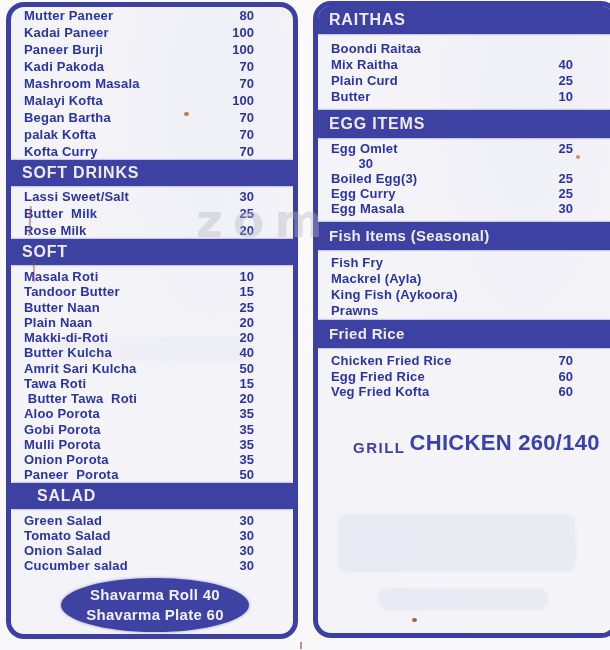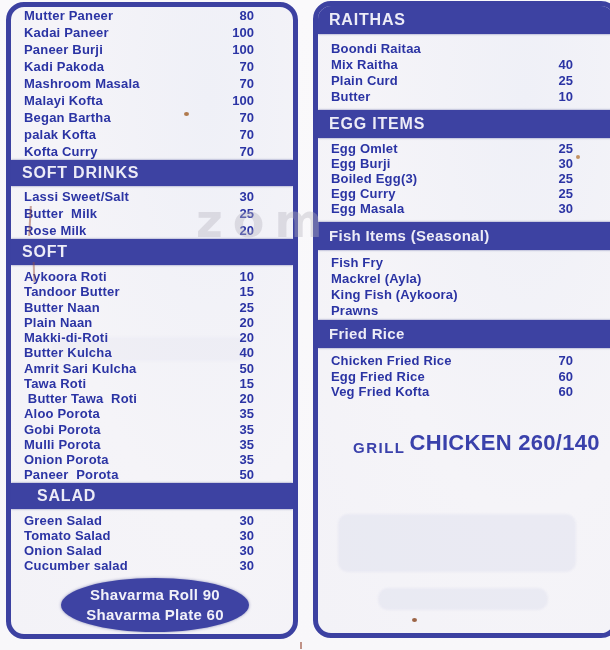--- a/index.html
+++ b/index.html
@@ -136,21 +136,21 @@
         </div>
         <div class="row">
           <span class="iname">Rose Milk</span>
           <span class="iprice">20</span>
         </div>
       </div>
 
     <div class="band">SOFT</div>
     <div class="items s-roti">
         <div class="row">
-          <span class="iname">Aykoora Roti</span>
+          <span class="iname">Masala Roti</span>
           <span class="iprice">10</span>
         </div>
         <div class="row">
           <span class="iname">Tandoor Butter</span>
           <span class="iprice">15</span>
         </div>
         <div class="row">
           <span class="iname">Butter Naan</span>
           <span class="iprice">25</span>
         </div>
@@ -214,21 +214,21 @@
           <span class="iname">Onion Salad</span>
           <span class="iprice">30</span>
         </div>
         <div class="row">
           <span class="iname">Cucumber salad</span>
           <span class="iprice">30</span>
         </div>
       </div>
 
     <div class="badge">
-      <div>Shavarma Roll 90</div>
+      <div>Shavarma Roll 40</div>
       <div>Shavarma Plate 60</div>
     </div>
 
     <div class="tint l1"></div>
   </div>
 
   <div class="panel right">
     <div class="band">RAITHAS</div>
     <div class="items s-raithas">
         <div class="row">
@@ -249,21 +249,20 @@
         </div>
       </div>
 
     <div class="band b-egg">EGG ITEMS</div>
     <div class="items s-egg">
         <div class="row">
           <span class="iname">Egg Omlet</span>
           <span class="iprice">25</span>
         </div>
         <div class="row">
-          <span class="iname">Egg Burji</span>
           <span class="iprice">30</span>
         </div>
         <div class="row">
           <span class="iname">Boiled Egg(3)</span>
           <span class="iprice">25</span>
         </div>
         <div class="row">
           <span class="iname">Egg Curry</span>
           <span class="iprice">25</span>
         </div>

